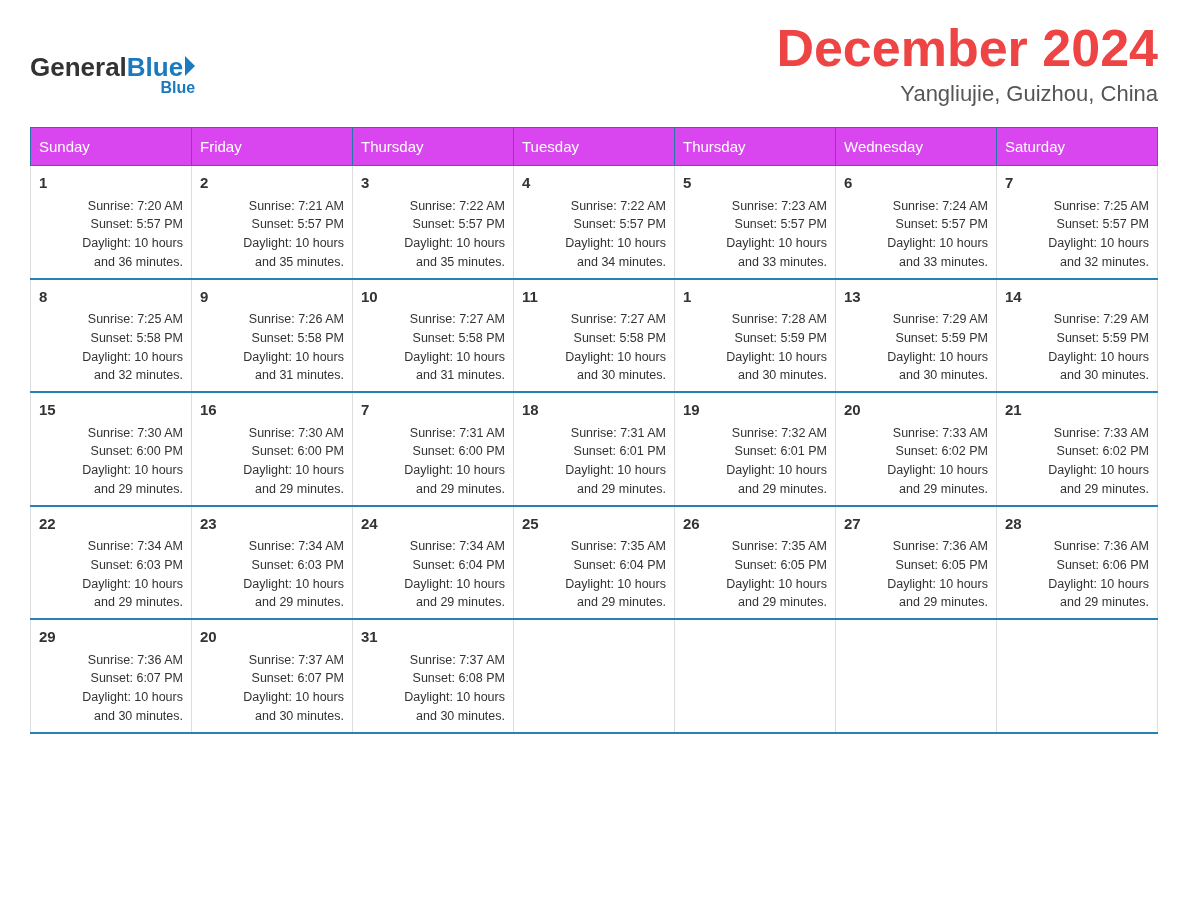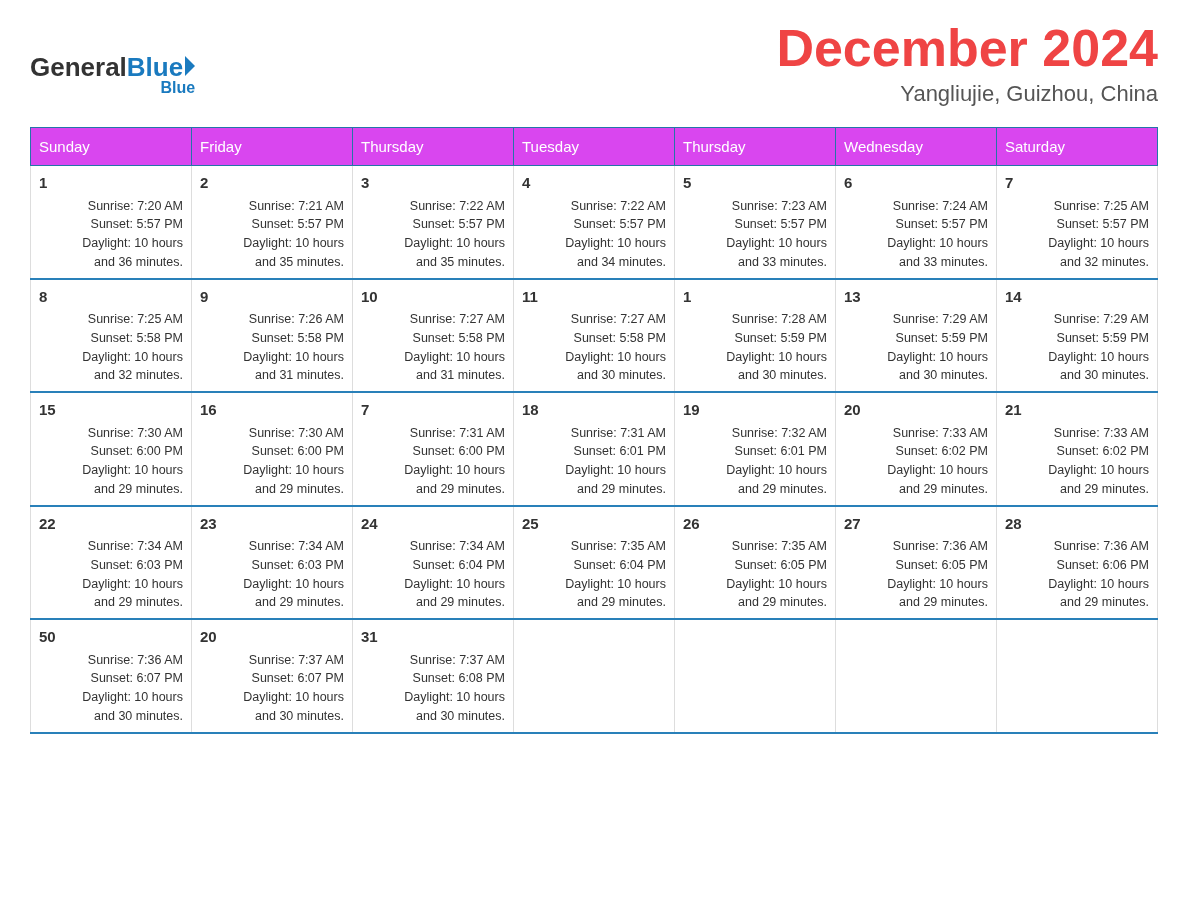--- a/index.html
+++ b/index.html
@@ -251,21 +251,21 @@
           <span class="day-number">27</span>
           <div class="day-info">Sunrise: 7:36 AM<br>Sunset: 6:05 PM<br>Daylight: 10 hours<br>and 29 minutes.</div>
         </td>
         <td>
           <span class="day-number">28</span>
           <div class="day-info">Sunrise: 7:36 AM<br>Sunset: 6:06 PM<br>Daylight: 10 hours<br>and 29 minutes.</div>
         </td>
       </tr>
       <tr>
         <td>
-          <span class="day-number">50</span>
+          <span class="day-number">29</span>
           <div class="day-info">Sunrise: 7:36 AM<br>Sunset: 6:07 PM<br>Daylight: 10 hours<br>and 30 minutes.</div>
         </td>
         <td>
           <span class="day-number">20</span>
           <div class="day-info">Sunrise: 7:37 AM<br>Sunset: 6:07 PM<br>Daylight: 10 hours<br>and 30 minutes.</div>
         </td>
         <td>
           <span class="day-number">31</span>
           <div class="day-info">Sunrise: 7:37 AM<br>Sunset: 6:08 PM<br>Daylight: 10 hours<br>and 30 minutes.</div>
         </td>

